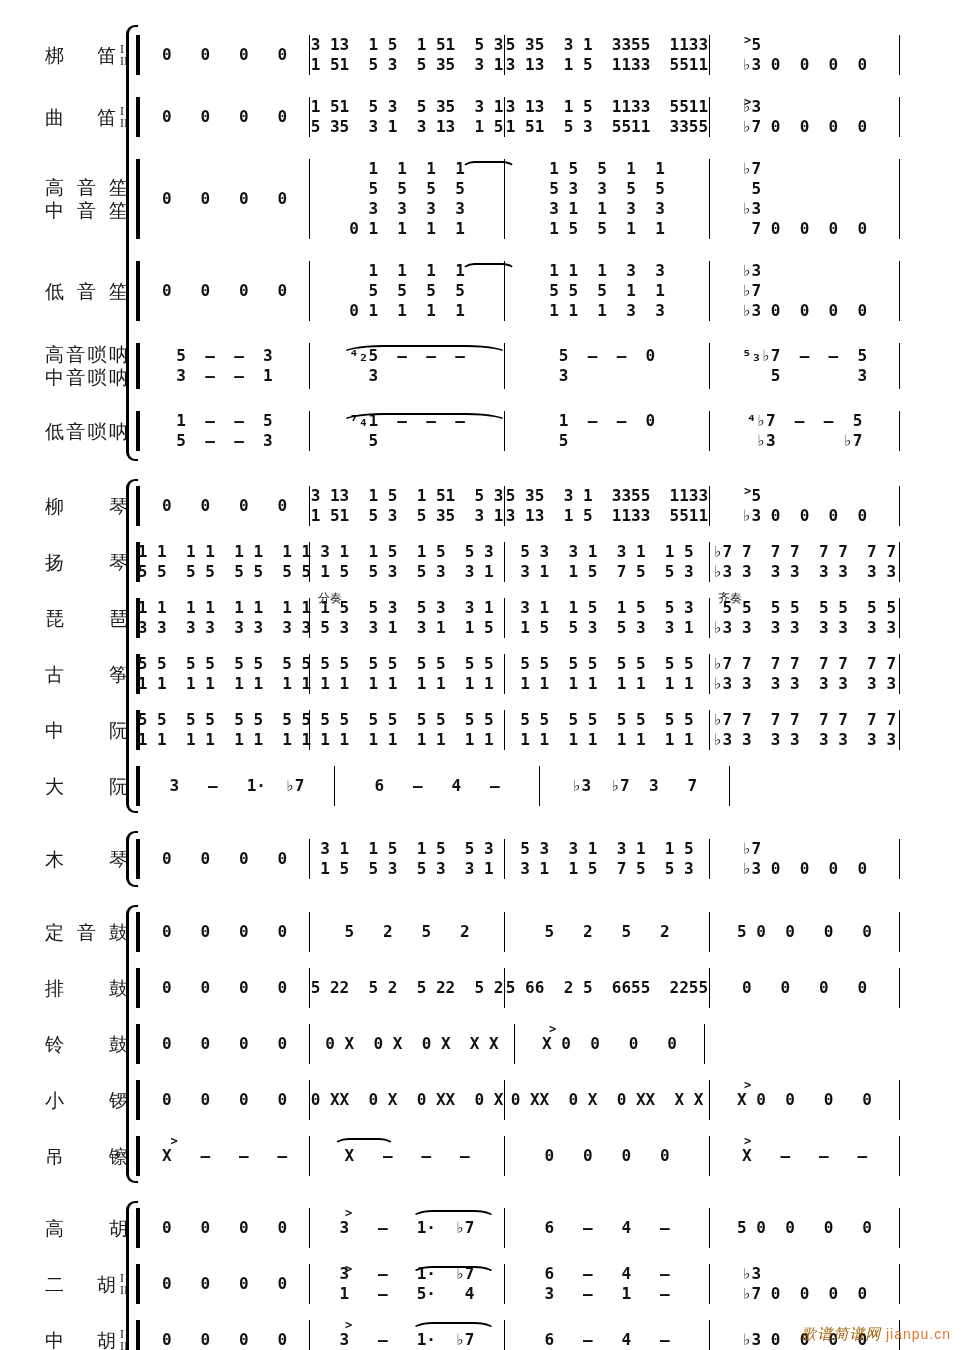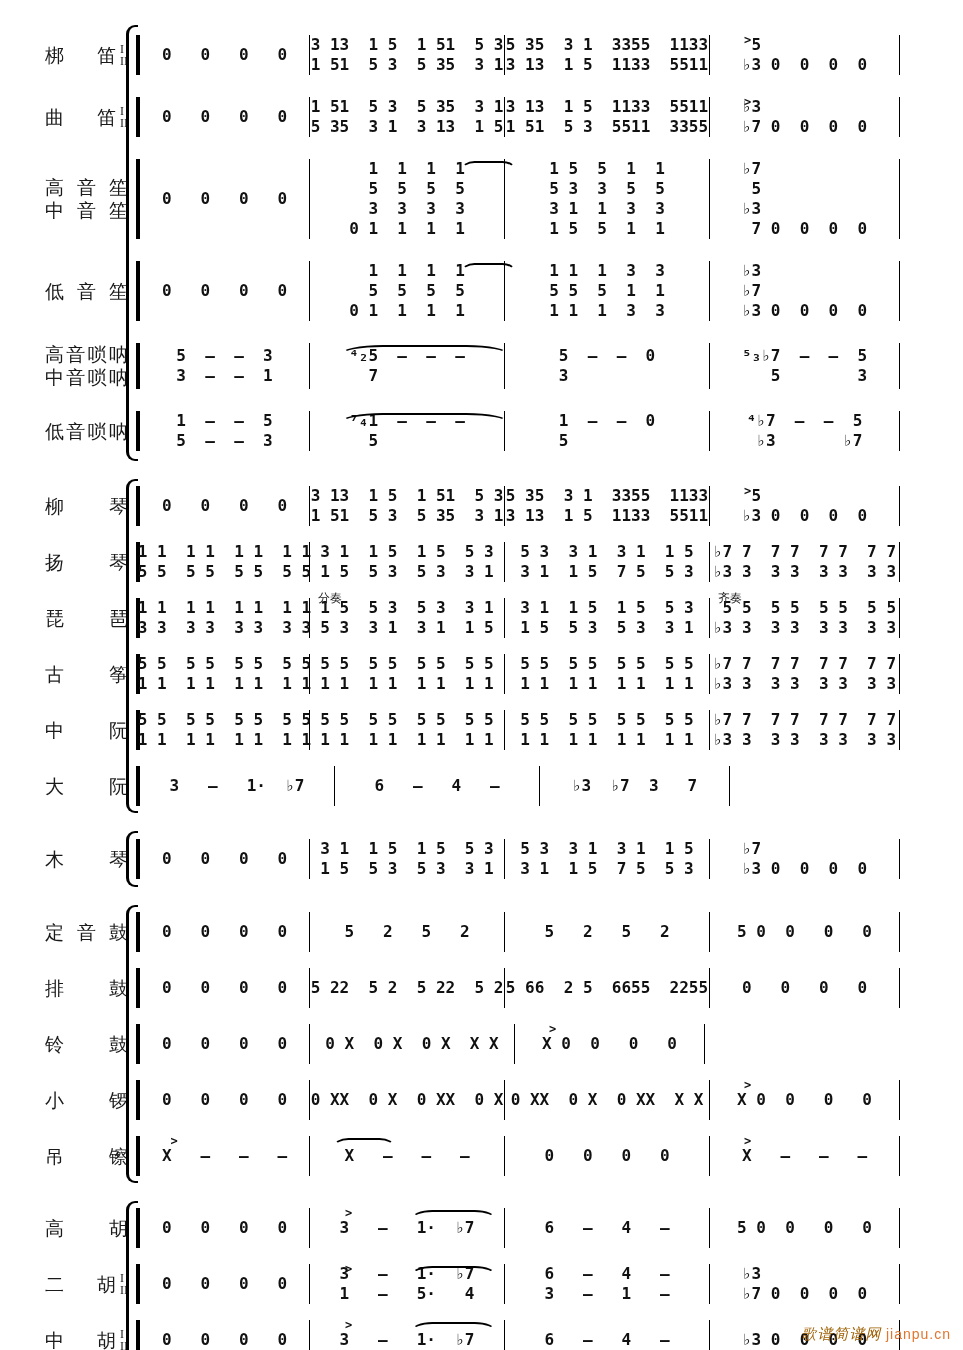--- a/index.html
+++ b/index.html
@@ -228,21 +228,21 @@
               </div>
             </div>
           </div>
           <div class="mcell mw0">
             <div class="mcontent">5  –  –  3
 3  –  –  1</div>
           </div>
           <div class="mcell mw1">
             <div class="tie" style="left: 16%; width: 84%;"></div>
             <div class="mcontent">⁴₂5  –  –  –
-  7</div>
+  3</div>
           </div>
           <div class="mcell mw2">
             <div class="mcontent">5  –  –  0
 3</div>
           </div>
           <div class="mcell mw3">
             <div class="mcontent">⁵₃♭7  –  –  5
    5        3</div>
           </div>
         </div>

